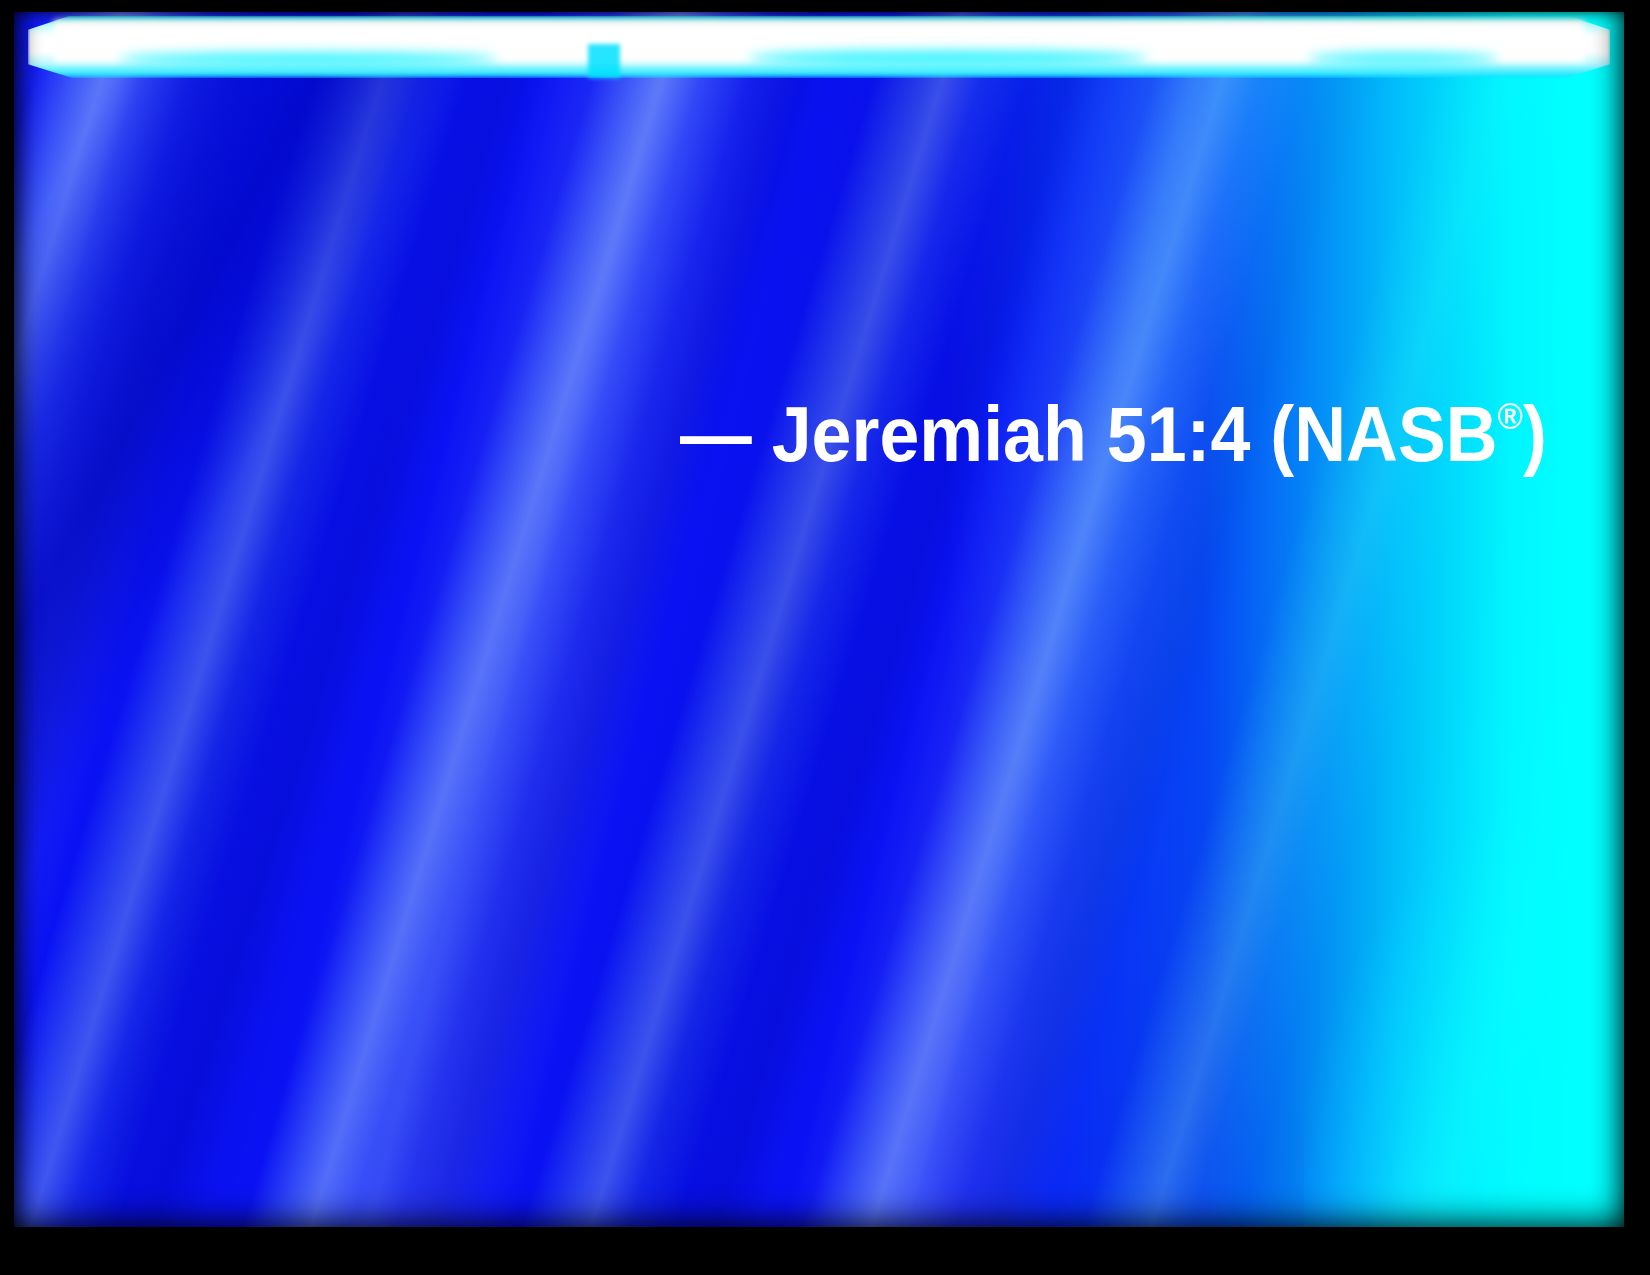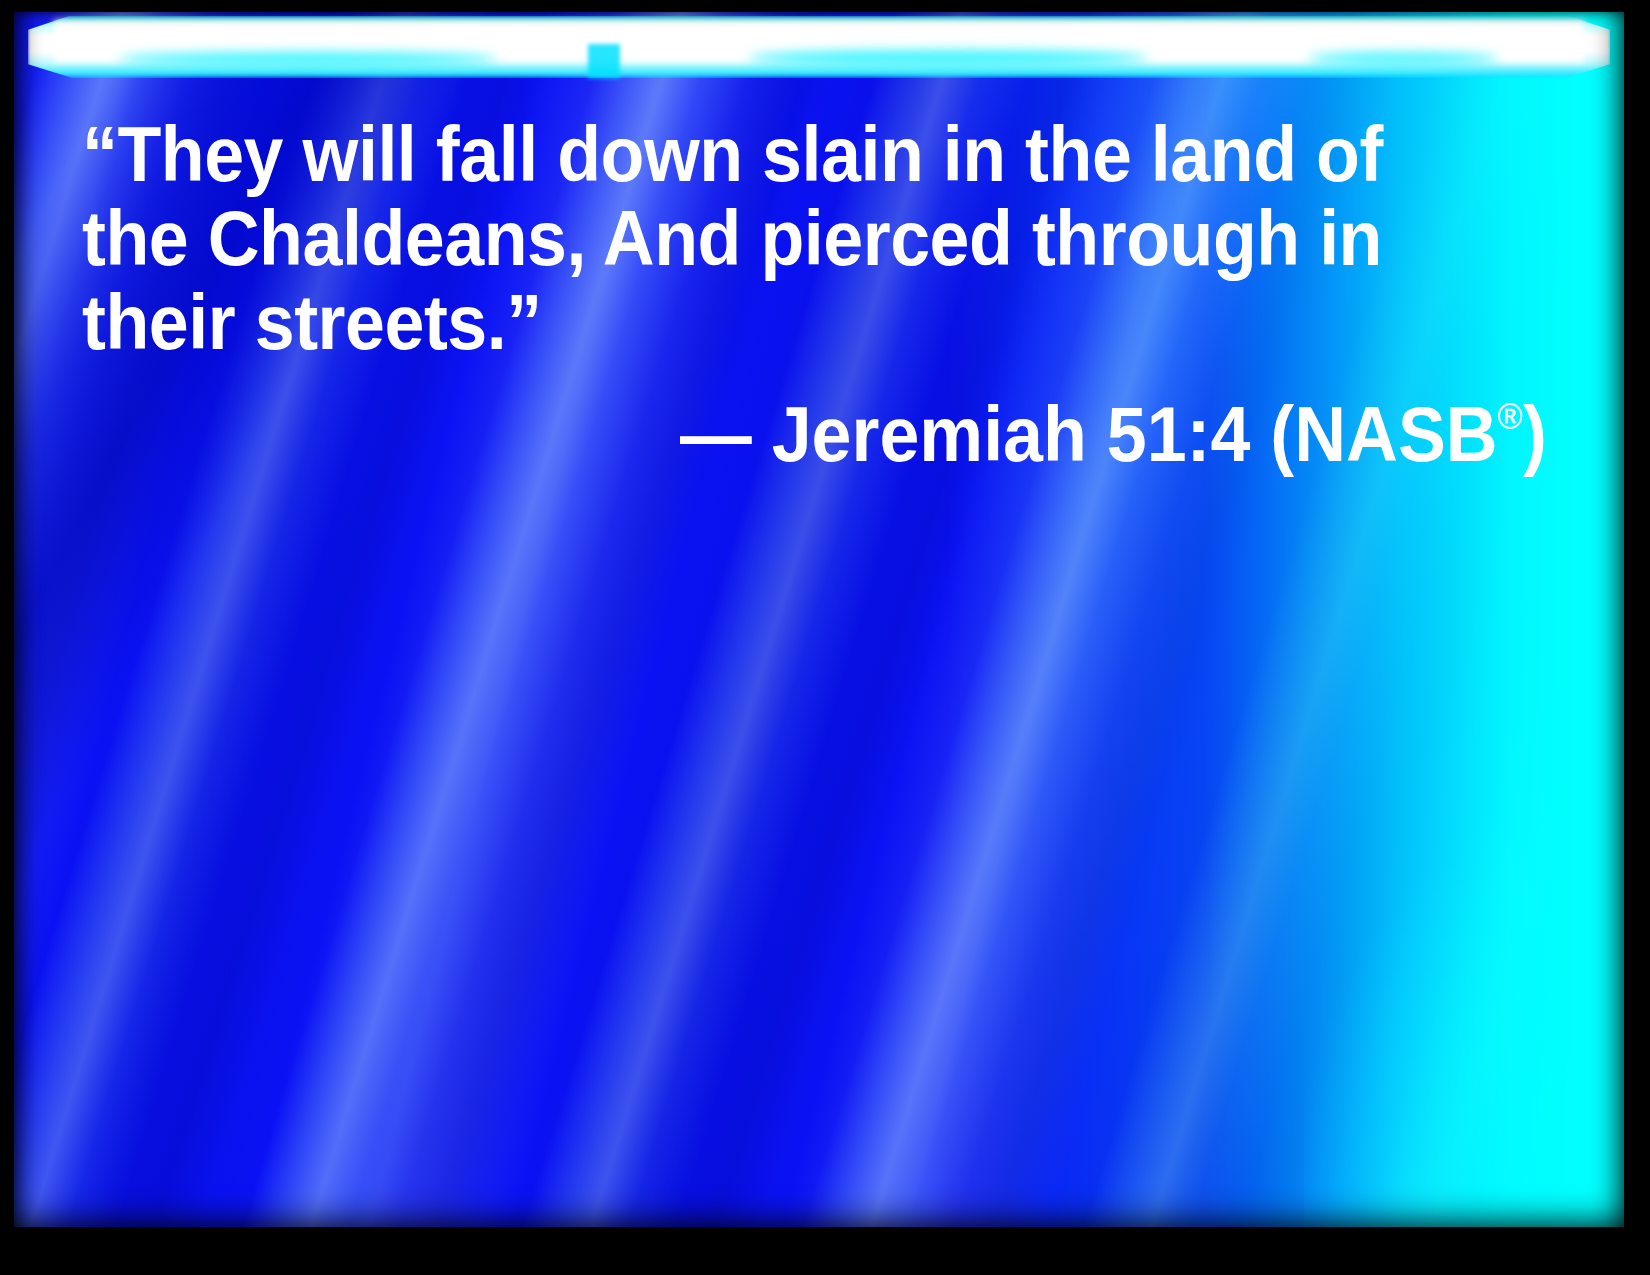--- a/index.html
+++ b/index.html
@@ -284,23 +284,20 @@
 
   <div class="header-band">
     <div class="glow"></div>
     <div class="core"></div>
     <div class="cyan-streak-a"></div>
     <div class="cyan-streak-b"></div>
     <div class="cyan-streak-c"></div>
     <div class="notch"></div>
   </div>
 
-  <div class="verse-block">
-    <p class="verse-text">“They will fall down slain in the land of the Chaldeans, And pierced through in their streets.”</p>
-  </div>
 
   <div class="attribution"><span>— Jeremiah 51:4 (NASB</span><sup>®</sup><span>)</span></div>
 
   <div class="frame"></div>
   <div class="frame-top"></div>
   <div class="frame-left"></div>
   <div class="frame-right"></div>
   <div class="frame-bottom"></div>
 
 </div>

